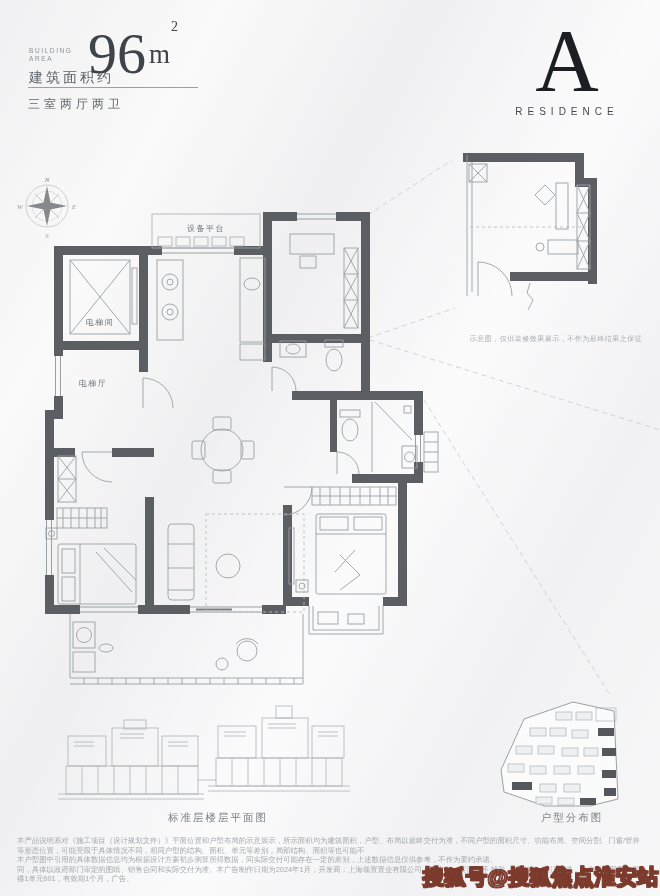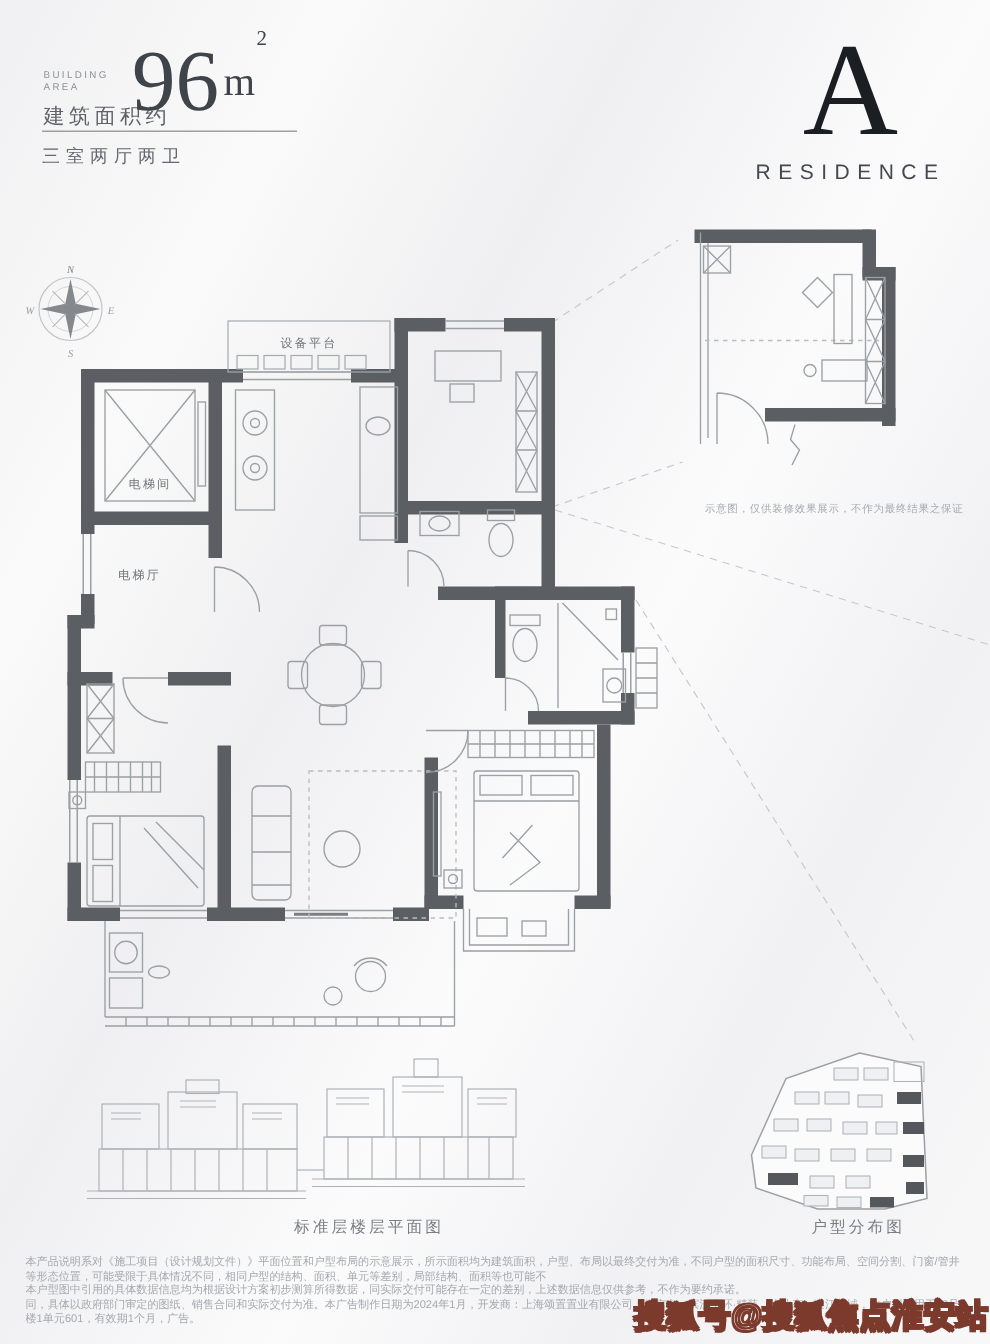--- a/index.html
+++ b/index.html
@@ -17,27 +17,27 @@
   .area .num{font-size:58px;line-height:60px;}
   .area .unit{font-size:27px;margin-left:3px;}
   .area .sq{font-size:14px;position:relative;top:-27px;left:1px;}
   .rule{position:absolute;left:28px;top:87px;width:170px;height:1px;background:#9ba0a5;}
   .layout{position:absolute;left:28px;top:96px;font-size:12px;letter-spacing:4px;color:#63686e;}
 
   
   .brand{position:absolute;left:502px;top:16px;width:130px;text-align:center;}
   .brand-letter{font-family:"Liberation Serif","DejaVu Serif",serif;font-size:88px;
     line-height:90px;color:#1b1e23;}
-  .brand-word{margin-top:0px;font-size:14px;letter-spacing:5px;color:#45494f;}
+  .brand-word{margin-top:0px;font-size:10px;letter-spacing:5px;color:#45494f;}
 
   
   .cap{position:absolute;transform:translateX(-50%);white-space:nowrap;}
   .inset-cap{left:556px;top:317px;font-size:11px;letter-spacing:1.5px;color:#6d7277;}
   .inset-sub{left:556px;top:334px;font-size:7px;letter-spacing:.5px;color:#a7abaf;}
-  .elev-cap{left:218px;top:811px;font-size:10.5px;letter-spacing:2px;color:#7a7f84;margin-left:28px;}
+  .elev-cap{left:218px;top:811px;font-size:10.5px;letter-spacing:2px;color:#7a7f84;}
   .site-cap{left:572px;top:811px;font-size:10.5px;letter-spacing:2px;color:#7a7f84;}
 
   
   .disclaimer{position:absolute;left:17px;top:836px;width:628px;font-size:7.4px;
     line-height:9.6px;color:#a5a9ad;}
 
   
   .watermark{position:absolute;right:1px;top:863px;font-size:21px;font-weight:bold;
     color:#ffffff;letter-spacing:0.5px;
     -webkit-text-stroke:1.3px #7c3a2c;

